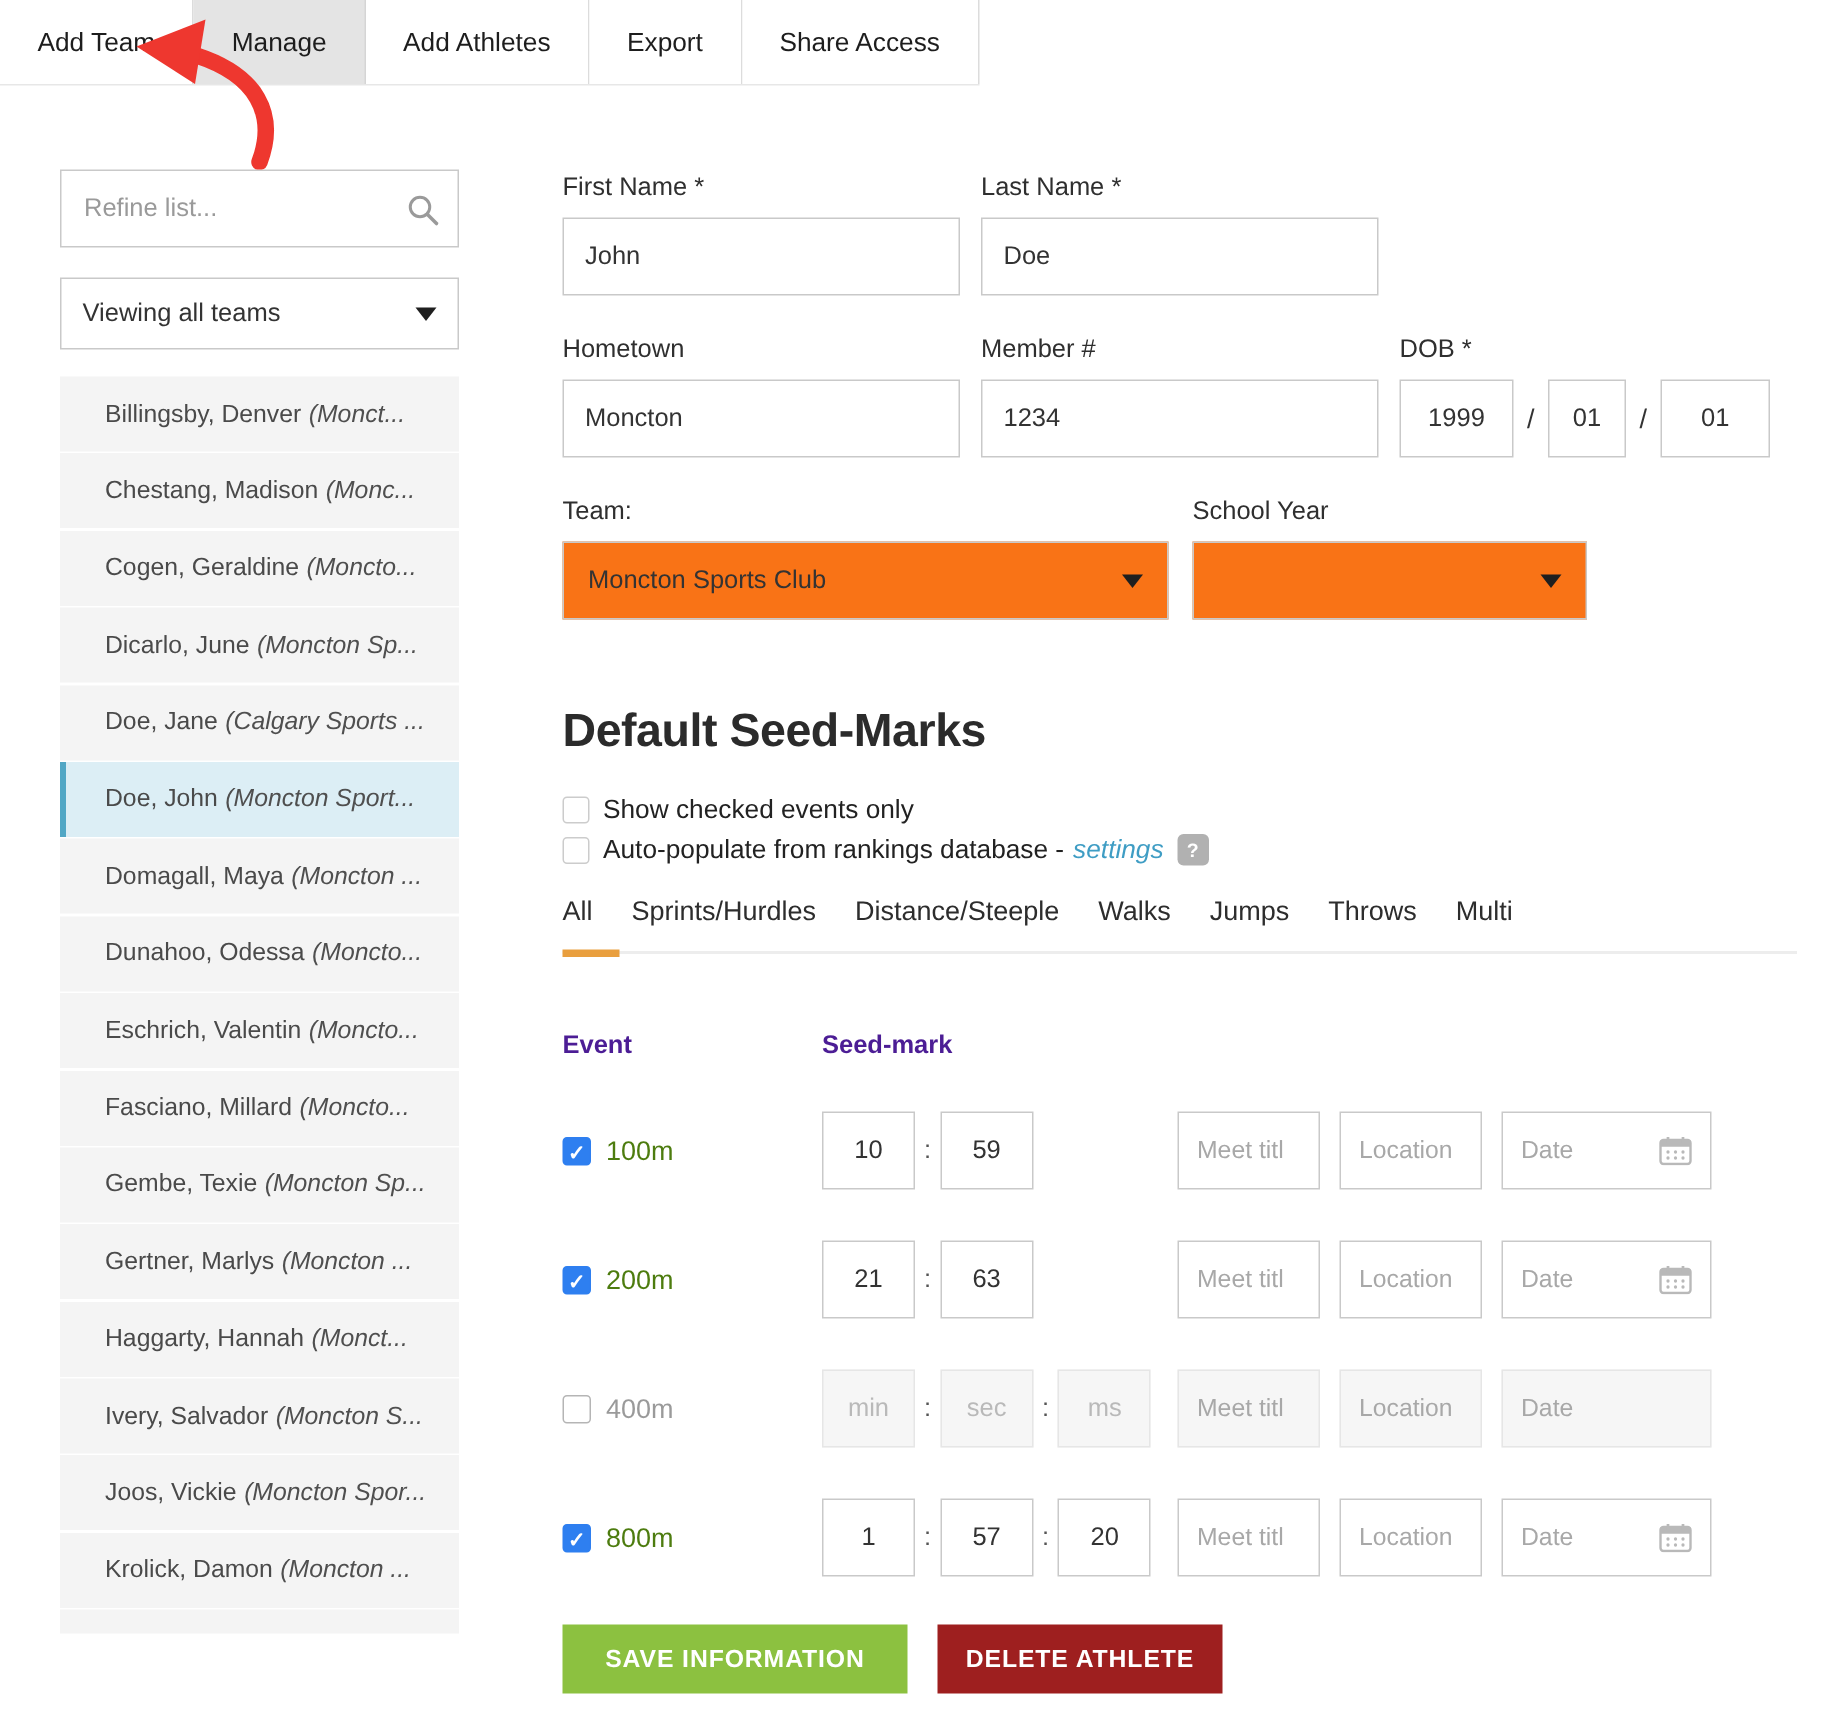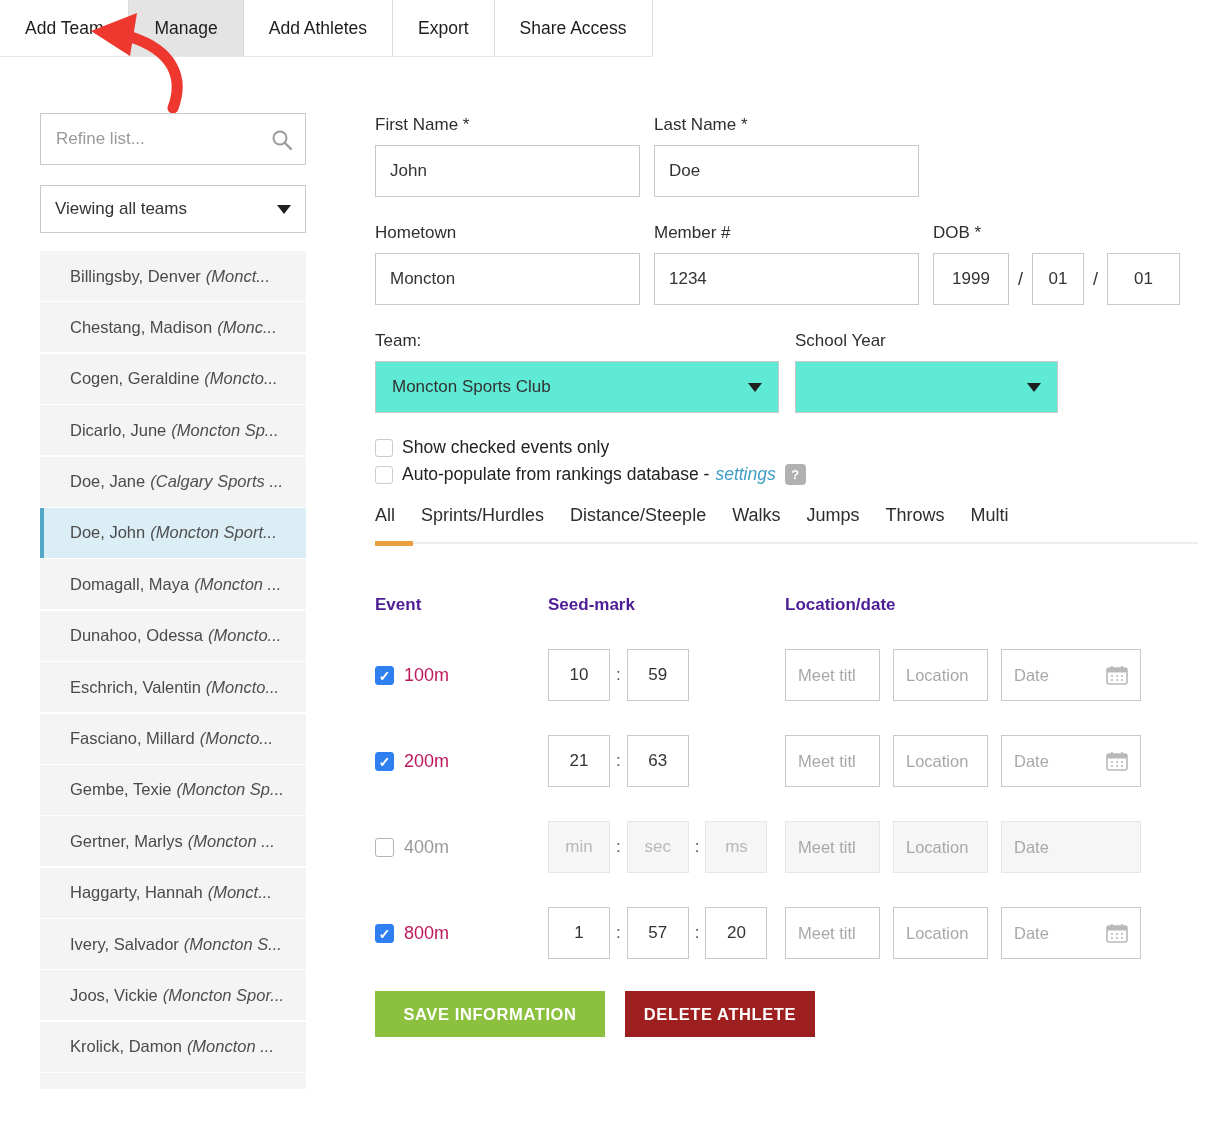--- a/index.html
+++ b/index.html
@@ -53,21 +53,21 @@
   .radio.off { border:1px solid #c7c7c7; background:#fdfdfd; }
   .radio-label { font-size:18px; color:#222; margin:0 38px 0 9px; }
   .radio-label.last { margin-right:0; }
 
   .dob-row { margin-top:9px; display:flex; align-items:center; }
   .dob-input { height:52px; border:1px solid #c9c9c9; font-size:17px; text-align:center; color:#333;
     font-family:inherit; outline:none; padding:0; }
   .dob-y { width:76px; } .dob-m { width:52px; } .dob-d { width:73px; }
   .dob-slash { font-size:18px; color:#333; margin:0 9px; }
 
-  .selectbox { margin-top:9px; height:52px; border:1px solid #c9c9c9; background:#5eead4; display:flex;
+  .selectbox { margin-top:9px; height:52px; border:1px solid #c9c9c9; background:#f97316; display:flex;
     align-items:center; padding:0 16px; font-size:17px; color:#333; cursor:pointer; }
   .selectbox .flex { flex:1; }
   .sel-team { width:404px; }
   .sel-year { width:263px; }
   .row3 { display:flex; }
   .col-team { width:420px; }
 
   .seed-title { margin-top:56px; font-size:31px; font-weight:800; color:#2b2b2b; letter-spacing:-0.3px; }
 
   .cb-group { margin-top:21px; }
@@ -84,21 +84,21 @@
   .tab-underline { position:absolute; left:0; bottom:-3.5px; width:38px; height:5px; background:#e99f3e; }
 
   .thead { margin-top:51px; display:flex; font-size:17px; font-weight:bold; color:#4c1d95; }
   .th-event { width:173px; } .th-seed { width:237px; } .th-loc { flex:1; }
 
   .event-row { display:flex; align-items:center; height:52px; margin-top:34px; }
   .cell-event { width:173px; display:flex; align-items:center; }
   .cbx { width:19px; height:19px; border-radius:3px; border:1px solid #b5b5b5; background:#fff;
     color:#fff; font-size:14px; font-weight:bold; line-height:18px; text-align:center; cursor:pointer; flex:none; }
   .cbx.checked { background:#2e7ff0; border-color:#2e7ff0; }
-  .ev-label { margin-left:10px; font-size:18px; color:#be185d; }
+  .ev-label { margin-left:10px; font-size:18px; color:#4d7c0f; }
   .event-row.disabled .ev-label { color:#9a9a9a; }
 
   .cell-seed { width:237px; display:flex; align-items:center; }
   .seed-input { width:62px; height:52px; border:1px solid #c9c9c9; font-size:17px; text-align:center;
     color:#333; font-family:inherit; outline:none; padding:0; background:#fff; }
   .seed-input::placeholder { color:#b9b9b9; }
   .colon { margin:0 6px; font-size:17px; color:#555; }
   .event-row.disabled .seed-input { background:#f6f6f6; border-color:#e6e6e6; }
 
   .cell-loc { display:flex; align-items:center; gap:13px; }
@@ -267,20 +267,21 @@
     </div>
     <div>
       <div class="flabel">School Year</div>
       <div class="selectbox sel-year">
         <span class="flex"></span>
         <span class="caret"></span>
       </div>
     </div>
   </div>
 
+  <div class="seed-title">Default Seed-Marks</div>
 
   <div class="cb-group">
     <div class="cb-line">
       <span class="cbx-small"></span>
       <span>Show checked events only</span>
     </div>
     <div class="cb-line">
       <span class="cbx-small"></span>
       <span>Auto-populate from rankings database - </span>
       <span class="settings-link">settings</span>
@@ -295,21 +296,20 @@
       <span class="seed-tab">Distance/Steeple</span>
       <span class="seed-tab">Walks</span>
       <span class="seed-tab">Jumps</span>
       <span class="seed-tab">Throws</span>
       <span class="seed-tab">Multi</span>
     </div>
 
   <div class="thead">
     <div class="th-event">Event</div>
     <div class="th-seed">Seed-mark</div>
-    <div class="th-loc">Location/date</div>
   </div>
 
   <div id="event-rows">
       <div class="event-row">
         <div class="cell-event">
           <span class="cbx checked">✓</span>
           <span class="ev-label">100m</span>
         </div>
         <div class="cell-seed">
           <input class="seed-input" value="10" style="">

